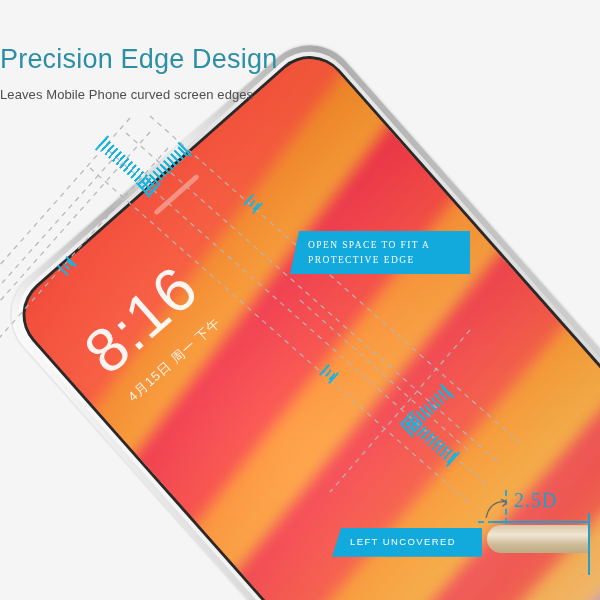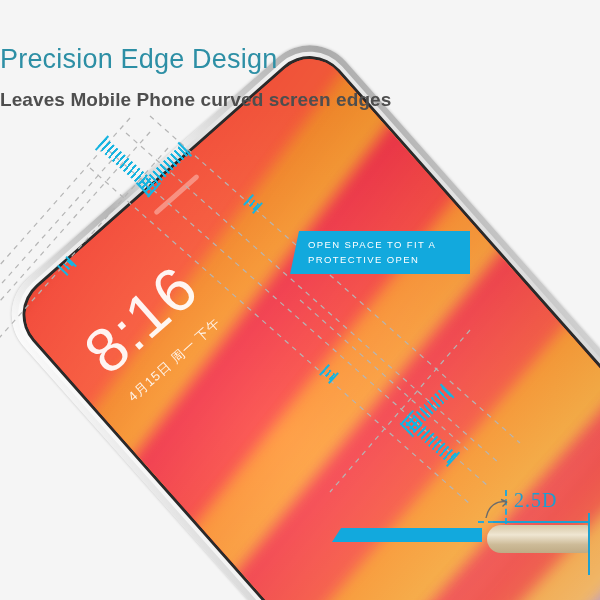--- a/index.html
+++ b/index.html
@@ -28,23 +28,23 @@
   #title {
     margin: 0;
     padding-top: 45px;
     font-size: 27px;
     font-weight: 400;
     color: #2d8fa5;
     letter-spacing: 0.2px;
     line-height: 1.1;
   }
   .subtitle-line {
-    font-size: 19px;
+    font-size: 13px;
     color: #4e4e4e;
-    font-weight: 700;
+    font-weight: 400;
     line-height: 1.45;
     letter-spacing: 0.1px;
   }
   #subtitle { margin-top: 11px; }
 
   
   #phone-layer {
     position: absolute;
     left: 0; top: 0;
     width: 600px; height: 600px;
@@ -182,21 +182,21 @@
     background: #12a9dd;
     color: #ffffff;
     font-size: 9.5px;
     letter-spacing: 1.4px;
     line-height: 1.55;
     font-weight: 400;
     padding: 7px 12px 7px 18px;
     z-index: 50;
     clip-path: polygon(9px 0, 100% 0, 100% 100%, 0 100%);
   }
-  #callout-open { left: 290px; top: 231px; width: 150px; }
+  #callout-open { left: 290px; top: 231px; width: 150px; font-family: Liberation Serif, serif; }
   #callout-curved { left: 332px; top: 528px; width: 120px; }
 
   
   #d25 { position: absolute; left: 487px; top: 488px; width: 113px; height: 100px; z-index: 45; font-family: Liberation Serif, serif; }
   #glass-bar {
     position: absolute;
     left: 0; top: 37px;
     width: 102px; height: 28px;
     border-radius: 14px 3px 3px 14px;
     background: linear-gradient(180deg,#d7c7a6 0%,#efe6d2 35%,#cdbb98 70%,#bfab85 100%);
@@ -302,24 +302,25 @@
   <div class="ruler" style="left:134px; top:163px; width:60px; transform:rotate(-44deg);"></div>
   <div class="ruler" style="left:398px; top:404px; width:58px; transform:rotate(-44deg);"></div>
   <div class="ruler" style="left:398px; top:432px; width:64px; transform:rotate(42deg);"></div>
 
   <div class="ruler" style="left:246px; top:200px; width:14px; height:8px; transform:rotate(42deg);"></div>
   <div class="ruler" style="left:322px; top:370px; width:14px; height:8px; transform:rotate(42deg);"></div>
   <div class="ruler" style="left:60px; top:262px; width:14px; height:8px; transform:rotate(-46deg);"></div>
 
   <div class="callout" id="callout-open">
     <div>OPEN SPACE TO FIT A</div>
-    <div>PROTECTIVE OPEN</div>
+    <div>PROTECTIVE EDGE</div>
   </div>
 
   <div class="callout" id="callout-curved">
+    <div>LEFT UNCOVERED</div>
   </div>
 
   <div id="d25">
     <div id="dash-v"></div>
     <div id="dash-h"></div>
     <svg id="arc-arrow" width="30" height="26" viewBox="0 0 30 26">
       <path d="M3 22 C5 10, 14 4, 24 6" stroke="#6b6b6b" stroke-width="1.4" fill="none"></path>
       <path d="M24 6 L18 3.5 M24 6 L19.5 10.5" stroke="#6b6b6b" stroke-width="1.4" fill="none"></path>
     </svg>
     <div id="label-25d">2.5D</div>

